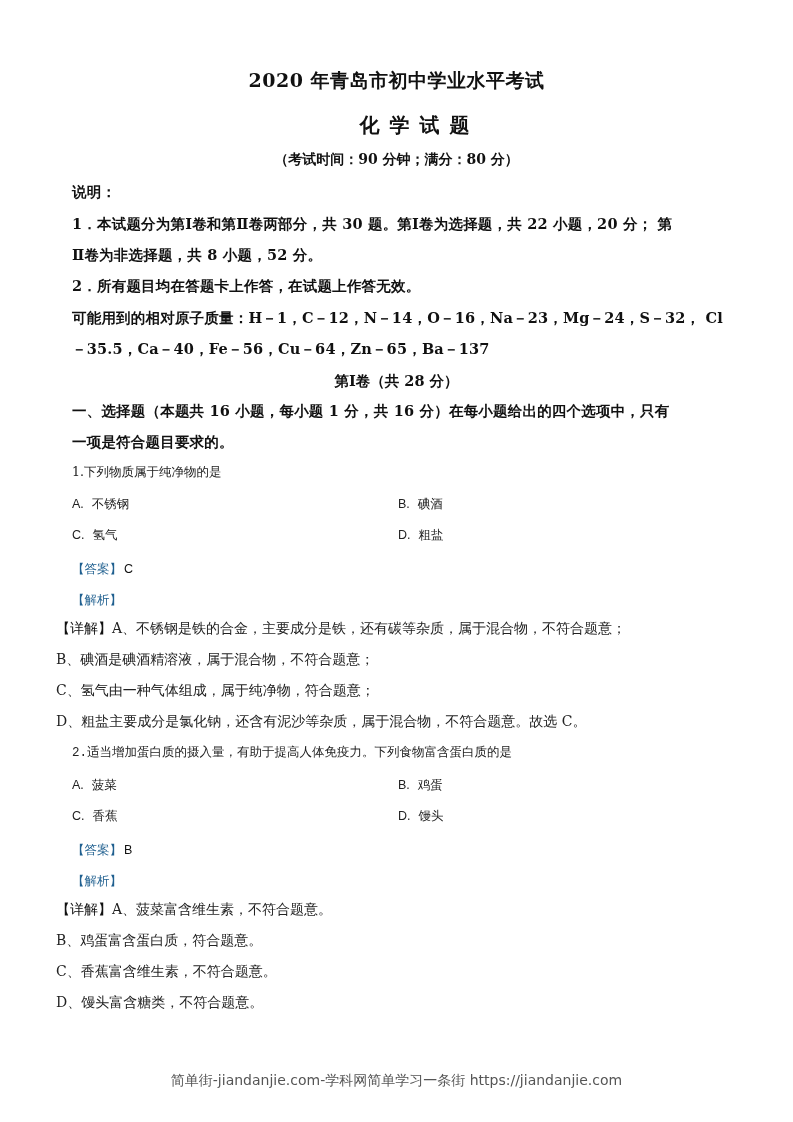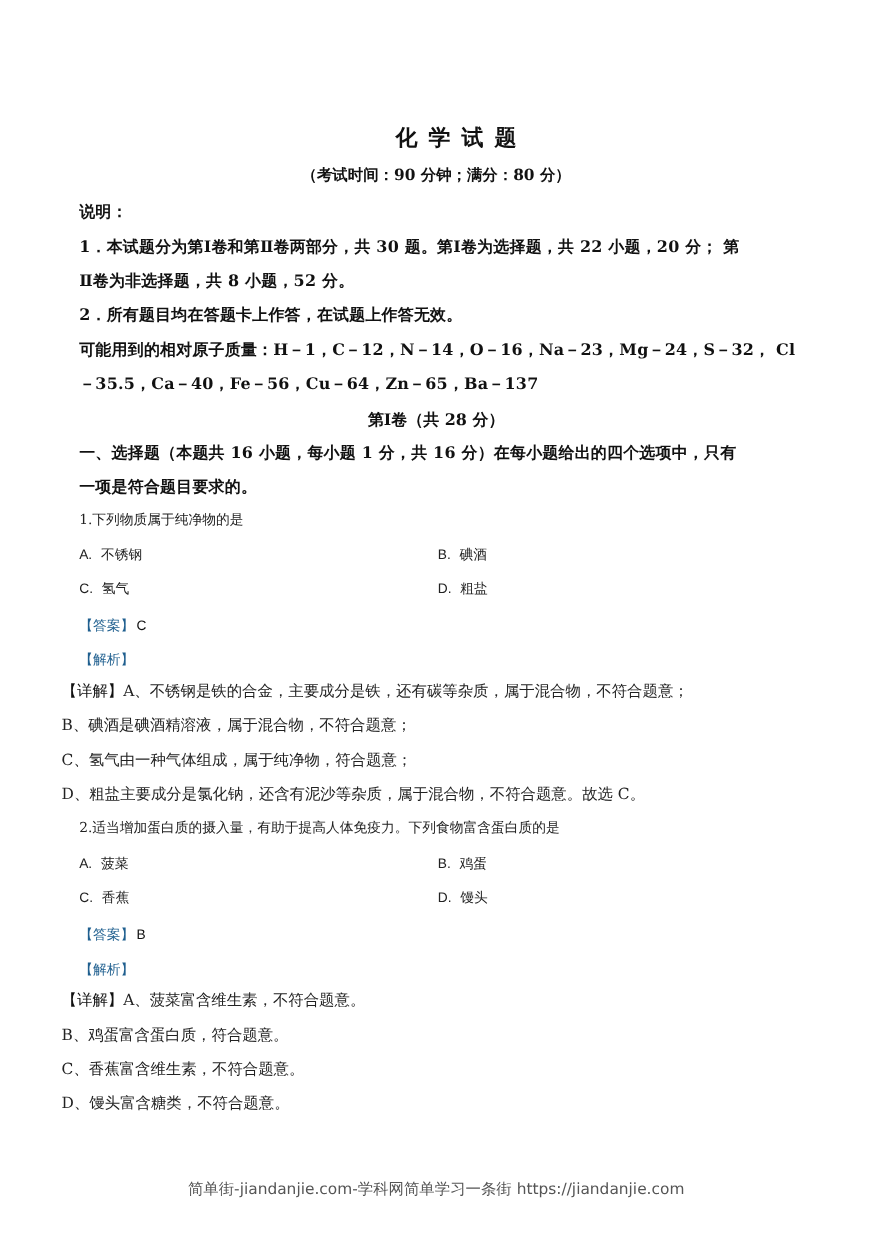--- a/index.html
+++ b/index.html
@@ -95,20 +95,21 @@
       font-size: 14px;
       color: #555;
       font-family: "DejaVu Sans", "Liberation Sans", sans-serif;
     }
   </style>
 </head>
 <body>
 
 <div class="page">
 
+  <div class="abs title">2020  年青岛市初中学业水平考试</div>
   <div class="abs subtitle">化学试题</div>
   <div class="abs exam-info">（考试时间：90 分钟；满分：80 分）</div>
 
   <div class="abs bold-line" style="top:183px;">说明：</div>
   <div class="abs bold-line" style="top:215px;">1．本试题分为第Ⅰ卷和第Ⅱ卷两部分，共 30 题。第Ⅰ卷为选择题，共 22 小题，20 分；  第</div>
   <div class="abs bold-line" style="top:246px;">Ⅱ卷为非选择题，共 8 小题，52 分。</div>
   <div class="abs bold-line" style="top:277px;">2．所有题目均在答题卡上作答，在试题上作答无效。</div>
   <div class="abs bold-line" style="top:309px;">可能用到的相对原子质量：H－1，C－12，N－14，O－16，Na－23，Mg－24，S－32，  Cl</div>
   <div class="abs bold-line" style="top:340px;">－35.5，Ca－40，Fe－56，Cu－64，Zn－65，Ba－137</div>
 
@@ -138,21 +139,21 @@
     <span class="tag">【解析】</span>
   </div>
 
   <div class="abs detail" style="top:620px;">
     <span class="tag-dark">【详解】</span><span>A、不锈钢是铁的合金，主要成分是铁，还有碳等杂质，属于混合物，不符合题意；</span>
   </div>
   <div class="abs detail" style="top:682px;">C、氢气由一种气体组成，属于纯净物，符合题意；</div>
   <div class="abs detail" style="top:651px;">B、碘酒是碘酒精溶液，属于混合物，不符合题意；</div>
   <div class="abs detail" style="top:713px;">D、粗盐主要成分是氯化钠，还含有泥沙等杂质，属于混合物，不符合题意。故选 C。</div>
 
-  <div class="abs q-text" style="top:744px;">2.适当增加蛋白质的摄入量，有助于提高人体免疫力。下列食物富含蛋白质的是</div>
+  <div class="abs q-text" style="top:744px;font-family:Liberation Mono, monospace;">2.适当增加蛋白质的摄入量，有助于提高人体免疫力。下列食物富含蛋白质的是</div>
 
   <div class="abs opt" style="left:72px; top:777px;">
     <span>A.</span><span class="opt-text">菠菜</span>
   </div>
   <div class="abs opt" style="left:398px; top:777px;">
     <span>B.</span><span class="opt-text">鸡蛋</span>
   </div>
   <div class="abs opt" style="left:72px; top:808px;">
     <span>C.</span><span class="opt-text">香蕉</span>
   </div>

